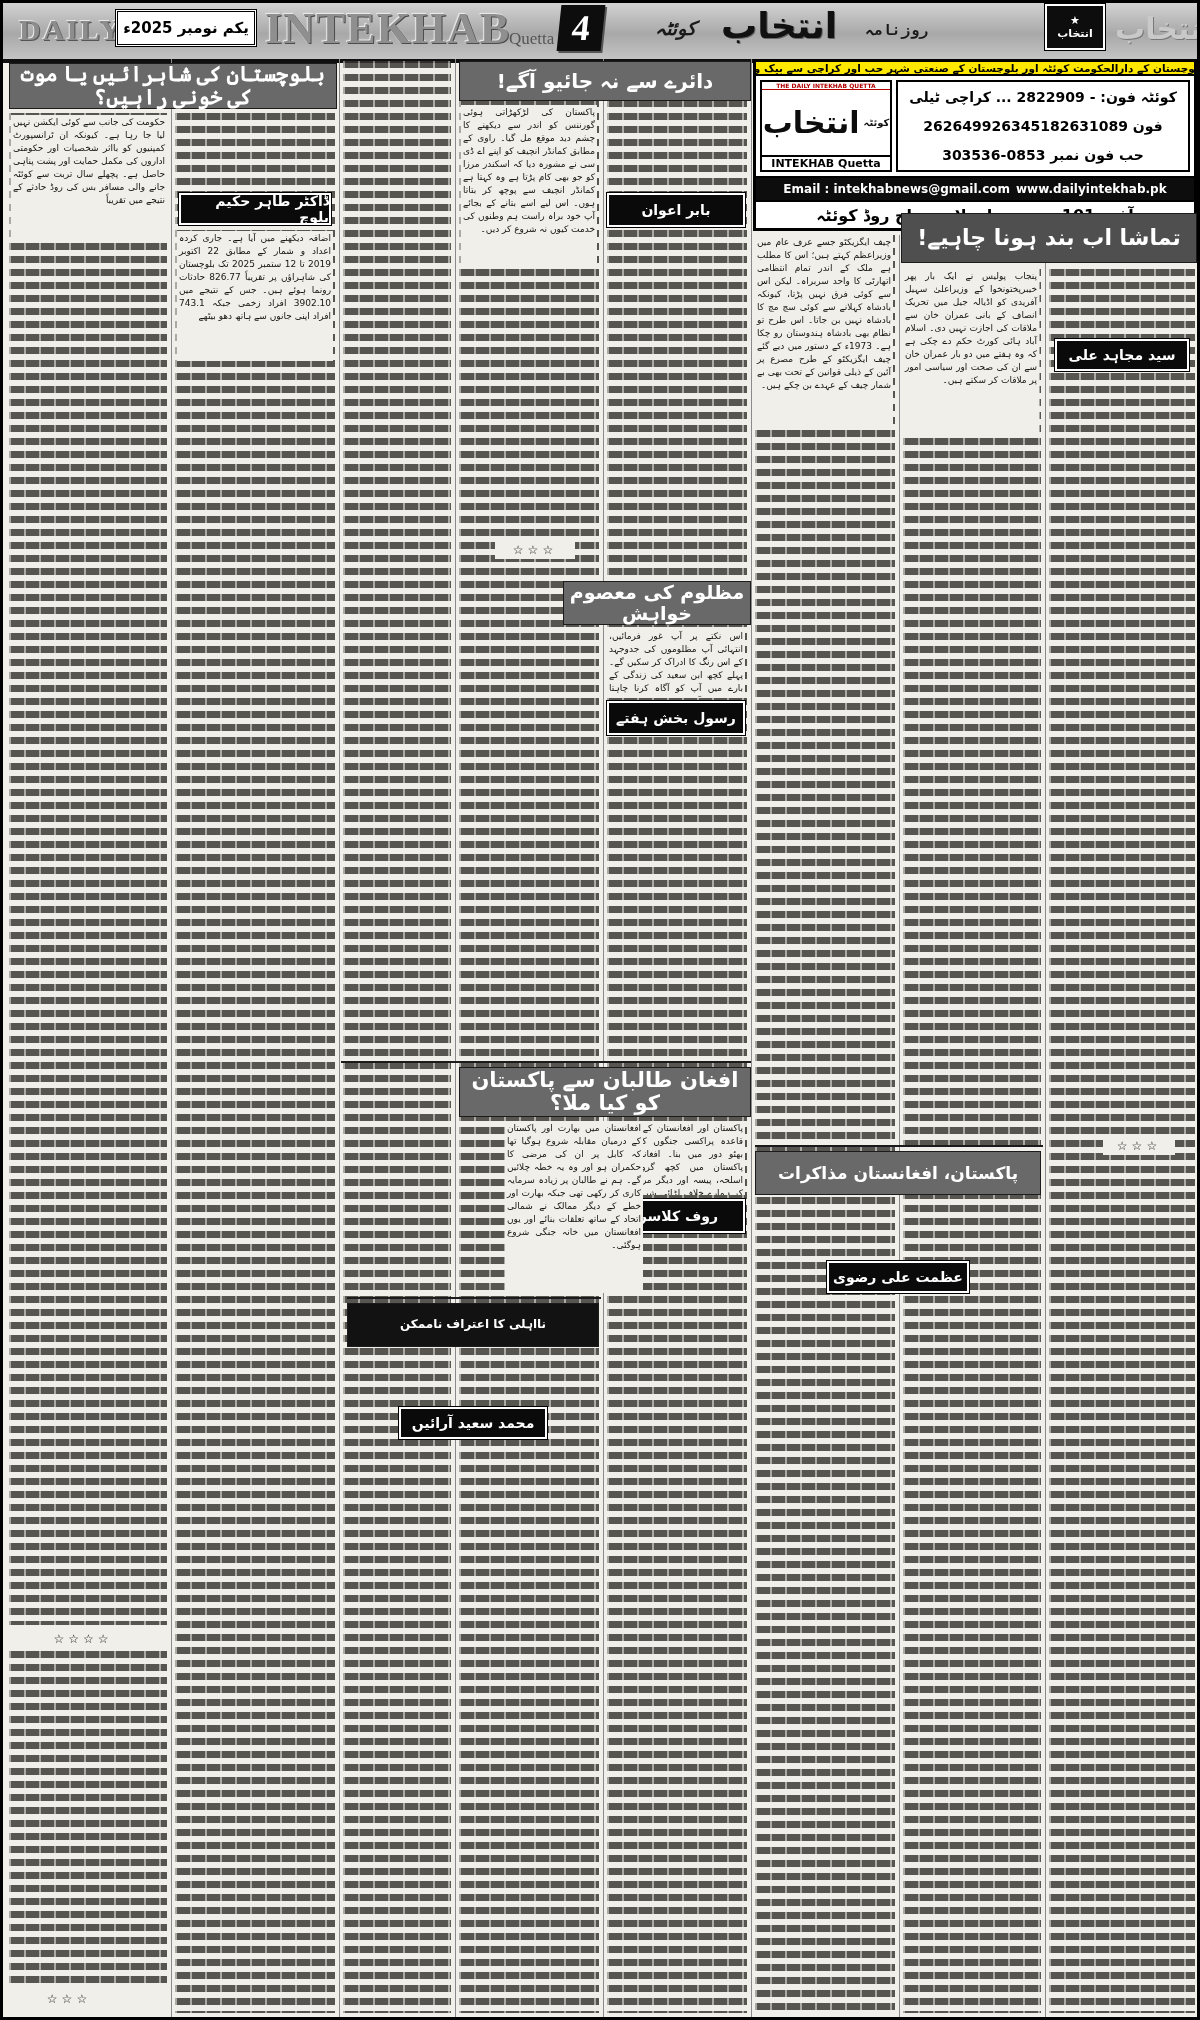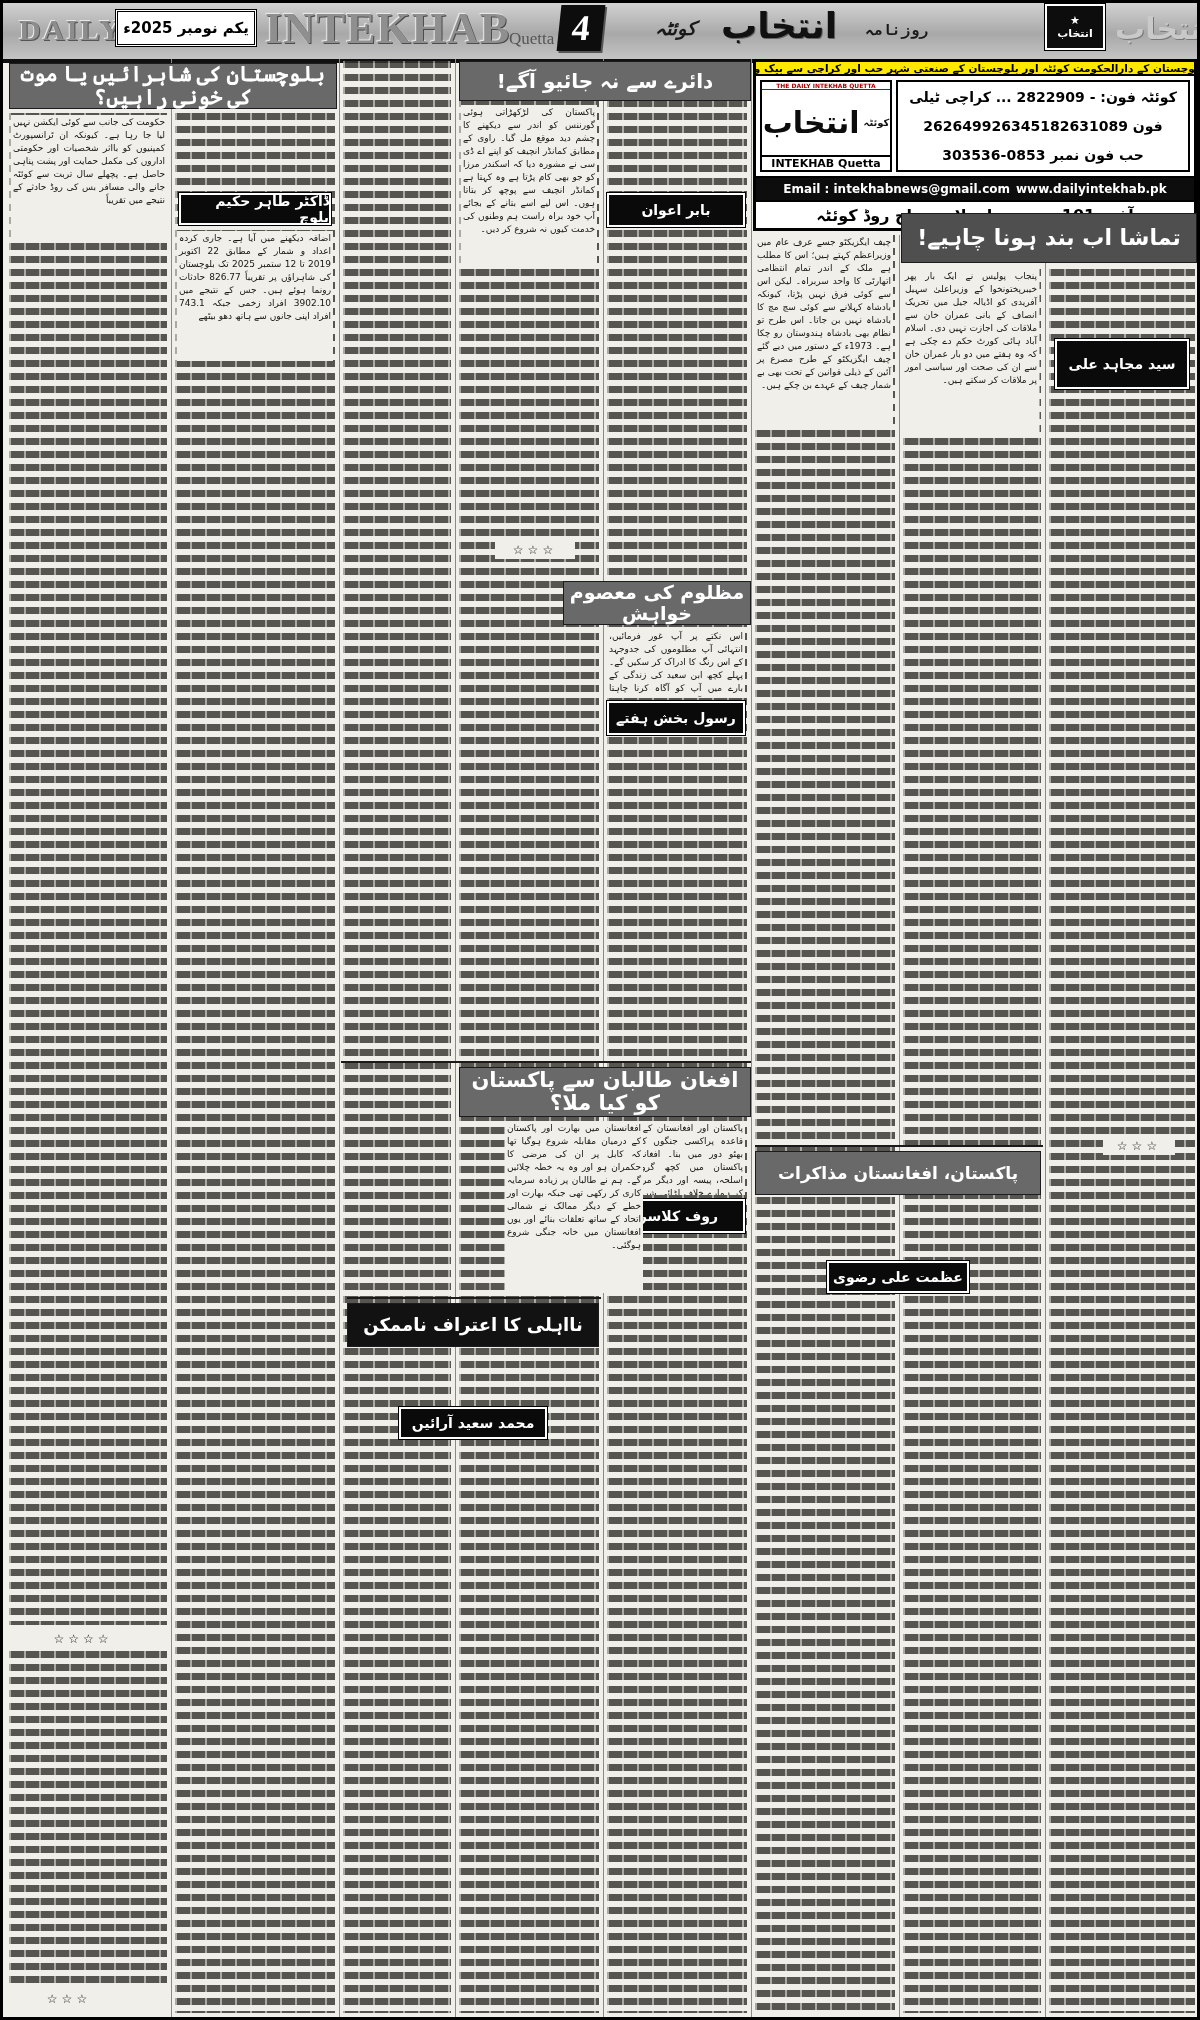--- a/index.html
+++ b/index.html
@@ -137,31 +137,31 @@
     </div>
     <div class="emailbar" style="height:22px;">
       <span>Email : intekhabnews@gmail.com</span>
       <span>www.dailyintekhab.pk</span>
     </div>
     <div class="addressbar" style="height:26px;">آفس101 یونیورسل پلازہ جناح روڈ کوئٹہ</div>
   </div>
 
   <div class="abs band dark" style="left:898px;top:210px;width:296px;height:50px;font-size:22px;">تماشا اب بند ہونا چاہیے!</div>
   <div class="abs lead" style="left:900px;top:266px;width:136px;height:168px;">پنجاب پولیس نے ایک بار پھر خیبرپختونخوا کے وزیراعلیٰ سہیل آفریدی کو اڈیالہ جیل میں تحریک انصاف کے بانی عمران خان سے ملاقات کی اجازت نہیں دی۔ اسلام آباد ہائی کورٹ حکم دے چکی ہے کہ وہ ہفتے میں دو بار عمران خان سے ان کی صحت اور سیاسی امور پر ملاقات کر سکتے ہیں۔</div>
-  <div class="abs byline" style="left:1052px;top:336px;width:134px;height:50px;">سید مجاہد علی</div>
+  <div class="abs byline" style="left:1052px;top:336px;width:134px;height:32px;">سید مجاہد علی</div>
 
   <div class="abs band" style="left:560px;top:578px;width:188px;height:44px;font-size:19px;">مظلوم کی معصوم خواہش</div>
   <div class="abs lead" style="left:604px;top:626px;width:138px;height:68px;">اس نکتے پر آپ غور فرمائیں، انتہائی آپ مظلوموں کی جدوجہد کے اس رنگ کا ادراک کر سکیں گے۔ پہلے کچھ ابن سعید کی زندگی کے بارے میں آپ کو آگاہ کرنا چاہتا ہوں تاکہ آپ کو یہ یادداشت اور مزاحمت کی بات سمجھ میں آ سکے۔ افریقہ سے لاکھوں</div>
   <div class="abs byline" style="left:604px;top:698px;width:138px;height:34px;">رسول بخش ہفتے</div>
 
   <div class="abs band" style="left:456px;top:1064px;width:292px;height:50px;font-size:21px;">افغان طالبان سے پاکستان کو کیا ملا؟</div>
   <div class="abs lead" style="left:604px;top:1118px;width:138px;height:74px;">پاکستان اور افغانستان کے مابین با قاعدہ پراکسی جنگوں کا ماحول بھٹو دور میں بنا۔ افغانستان نے پاکستان میں کچھ گروپوں کو اسلحہ، پیسہ اور دیگر مراعات دے کر ہمارے خلاف لڑائی شروع کرائی اور جواباً یہی کام بھٹو نے جنرل نصیر اللہ بابر کے ذریعے</div>
   <div class="abs byline" style="left:604px;top:1196px;width:138px;height:34px;">روف کلاسرا</div>
   <div class="abs lead" style="left:458px;top:1118px;width:138px;height:172px;margin-left:44px;">افغانستان میں بھارت اور پاکستان کے درمیان مقابلہ شروع ہوگیا تھا کہ کابل پر ان کی مرضی کا حکمران ہو اور وہ یہ خطہ چلائیں گے۔ ہم نے طالبان پر زیادہ سرمایہ کاری کر رکھی تھی جبکہ بھارت اور خطے کے دیگر ممالک نے شمالی اتحاد کے ساتھ تعلقات بنائے اور یوں افغانستان میں خانہ جنگی شروع ہوگئی۔</div>
 
   <div class="abs band" style="left:752px;top:1148px;width:286px;height:44px;font-size:17px;">پاکستان، افغانستان مذاکرات</div>
   <div class="abs byline" style="left:824px;top:1258px;width:142px;height:32px;">عظمت علی رضوی</div>
   <div class="abs stars" style="left:1100px;top:1134px;width:72px;height:18px;">☆☆☆</div>
 
-  <div class="abs band black" style="left:344px;top:1300px;width:252px;height:44px;font-size:18px;">نااہلی کا اعتراف ناممکن</div>
+  <div class="abs band black" style="left:344px;top:1300px;width:252px;height:44px;font-size:12px;">نااہلی کا اعتراف ناممکن</div>
   <div class="abs byline" style="left:396px;top:1404px;width:148px;height:32px;">محمد سعید آرائیں</div>
 
 </div>
 
 </body></html>

